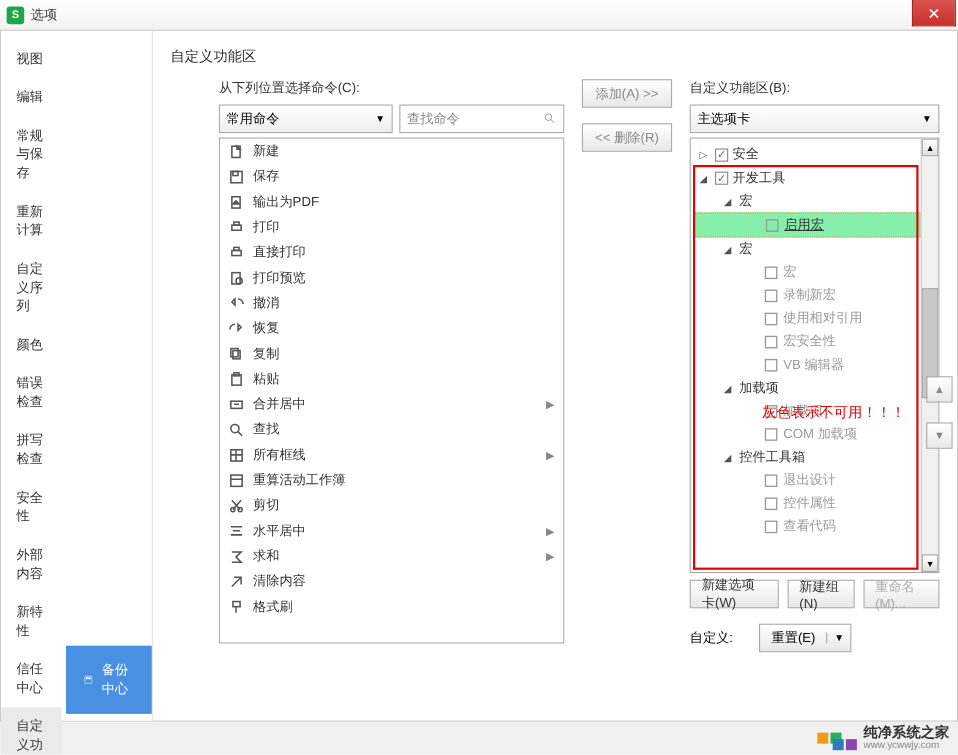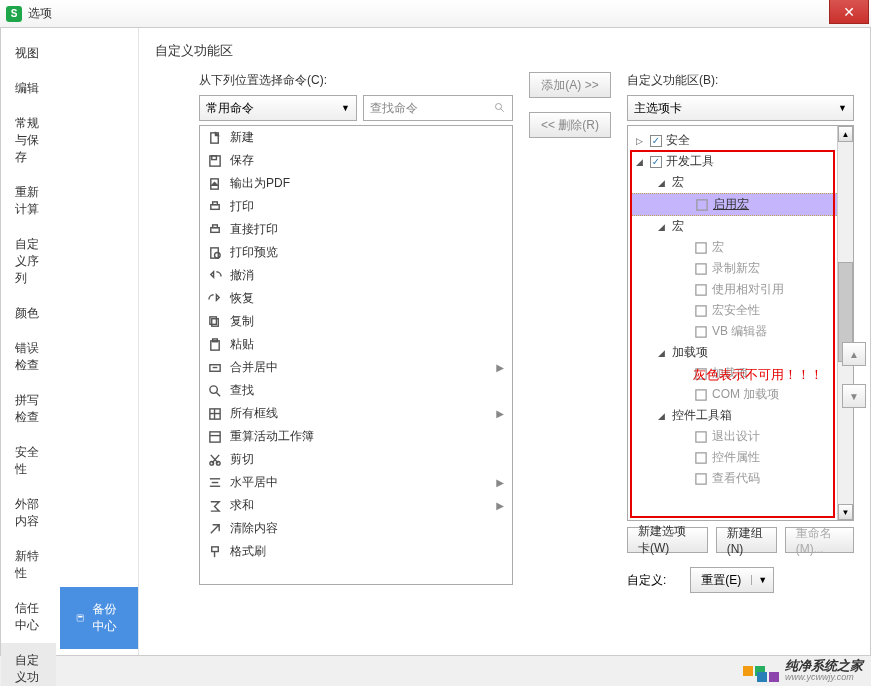--- a/index.html
+++ b/index.html
@@ -38,33 +38,33 @@
 .tree-box{border:1px solid #aaa;height:396px;overflow:hidden;background:#fff;position:relative;}
 .tree-scroll{position:absolute;right:0;top:0;bottom:0;width:16px;background:#f0f0f0;border-left:1px solid #ccc;display:flex;flex-direction:column;}
 .tree-scroll .sbtn{height:16px;border:1px solid #aaa;background:linear-gradient(#fff,#e0e0e0);display:flex;align-items:center;justify-content:center;font-size:8px;}
 .tree-scroll .thumb{margin-top:120px;height:100px;background:#c8c8c8;border:1px solid #aaa;}
 .red-box{position:absolute;left:2px;top:24px;right:18px;bottom:2px;border:2px solid #e60000;pointer-events:none;}
 .tree-content{padding:4px 2px;}
 .tree-row{display:flex;align-items:center;padding:2px 4px;gap:4px;color:#333;}
 .tree-row.gray{color:#999;}
 .tree-row .tri{width:10px;font-size:9px;color:#555;}
 .tree-row .chk{width:12px;height:12px;border:1px solid #888;display:flex;align-items:center;justify-content:center;color:#2a7ab8;font-size:10px;}
-.tree-row.sel{background:#c4b5fd;border:1px dotted #c9a94f;text-decoration:underline;}
+.tree-row.sel{background:#86efac;border:1px dotted #c9a94f;text-decoration:underline;}
 .tree-row svg{width:14px;height:14px;fill:none;stroke:#999;stroke-width:1.3;}
 .annot{position:absolute;right:30px;top:240px;color:#e60000;font-size:13px;}
 .btn-row{display:flex;gap:8px;margin-top:6px;}
 .btn{height:26px;border:1px solid #aaa;background:linear-gradient(#fff,#e8e8e8);padding:0 10px;display:flex;align-items:center;color:#333;}
 .btn.dis{color:#aaa;}
 .cust-row{display:flex;align-items:center;gap:24px;margin-top:14px;}
 .split-btn{height:26px;border:1px solid #aaa;background:linear-gradient(#fff,#e8e8e8);display:flex;align-items:center;}
 .split-btn span{padding:0 10px;}
 .split-btn .dd{border-left:1px solid #aaa;padding:0 6px;font-size:9px;}
 .side-btns{position:absolute;right:4px;top:314px;display:flex;flex-direction:column;gap:18px;}
 .side-btns .sb{width:24px;height:24px;border:1px solid #aaa;background:linear-gradient(#fff,#e8e8e8);display:flex;align-items:center;justify-content:center;font-size:10px;color:#888;}
-.watermark{position:absolute;right:8px;bottom:3px;display:flex;align-items:center;gap:6px;font-style:italic;}
+.watermark{position:absolute;right:8px;bottom:3px;display:flex;align-items:center;gap:6px;}
 .watermark .wl{display:flex;gap:2px;}
 .watermark .wl div{width:10px;height:10px;}
 .watermark .txt{display:flex;flex-direction:column;line-height:1.1;}
 .watermark .t1{font-size:13px;font-weight:bold;color:#333;}
 .watermark .t2{font-size:9px;color:#888;}
 </style>
 </head>
 <body>
 
 <div class="titlebar">

